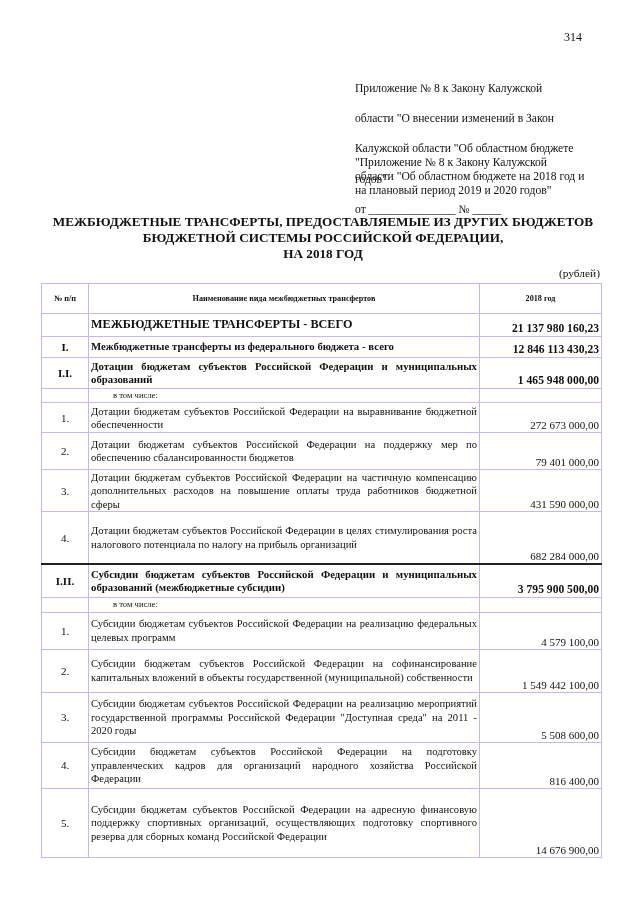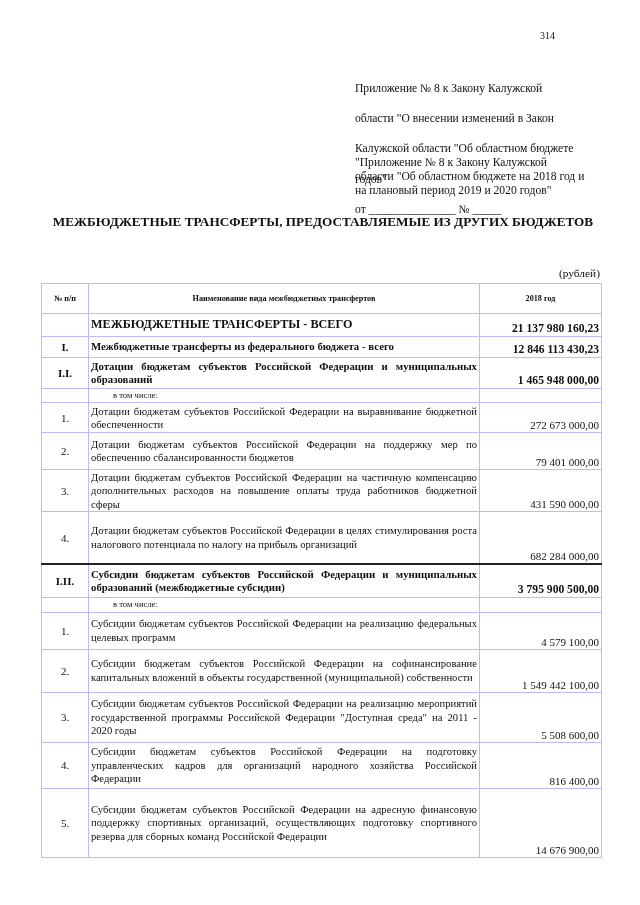--- a/index.html
+++ b/index.html
@@ -1,18 +1,18 @@
 <!DOCTYPE html>
 <html><head>
 <meta charset="utf-8">
 <style>
   html, body { margin:0; padding:0; background:#ffffff; }
   body { width:640px; height:905px; position:relative; overflow:hidden;
          font-family:"Liberation Serif", "DejaVu Serif", serif; color:#111; }
-  .page-num { position:absolute; left:540px; top:30px; font-size:10px; }
+  .page-num { position:absolute; left:564px; top:30px; font-size:12px; }
   .appendix { position:absolute; left:355px; top:66px; width:262px; font-size:11.6px; line-height:14.2px; }
   .appendix .line { white-space:nowrap;margin-top:16px; }
   .appendix2 { position:absolute; left:355px; top:156px; width:262px; font-size:11.6px; line-height:14.2px; }
   .title { position:absolute; left:40px; top:214px; width:566px; text-align:center;
            font-weight:bold; font-size:13.2px; line-height:16px; }
   .units { position:absolute; right:40px; top:267px; font-size:11.4px; }
   table { position:absolute; left:41px; top:283px; width:560px; border-collapse:collapse; table-layout:fixed; }
   td, th { border:1px solid #c4b5fd; padding:0 2px; vertical-align:middle; }
   th { font-size:8.2px; font-weight:bold; height:29px; }
   col.c1 { width:47px; } col.c2 { width:391px; } col.c3 { width:122px; }
@@ -41,20 +41,22 @@
 </div>
 
 <div class="appendix2">
   <div class="line">"Приложение №  8 к Закону Калужской</div>
   <div class="line">области "Об областном бюджете на 2018 год и</div>
   <div class="line">на плановый период 2019 и 2020 годов"</div>
 </div>
 
 <div class="title">
   <div>МЕЖБЮДЖЕТНЫЕ ТРАНСФЕРТЫ, ПРЕДОСТАВЛЯЕМЫЕ ИЗ ДРУГИХ БЮДЖЕТОВ</div>
+  <div>БЮДЖЕТНОЙ СИСТЕМЫ РОССИЙСКОЙ ФЕДЕРАЦИИ,</div>
+  <div>НА 2018 ГОД</div>
 </div>
 
 <div class="units">(рублей)</div>
 
 <table>
   <colgroup>
       <col class="c1">
       <col class="c2">
       <col class="c3">
     </colgroup>

